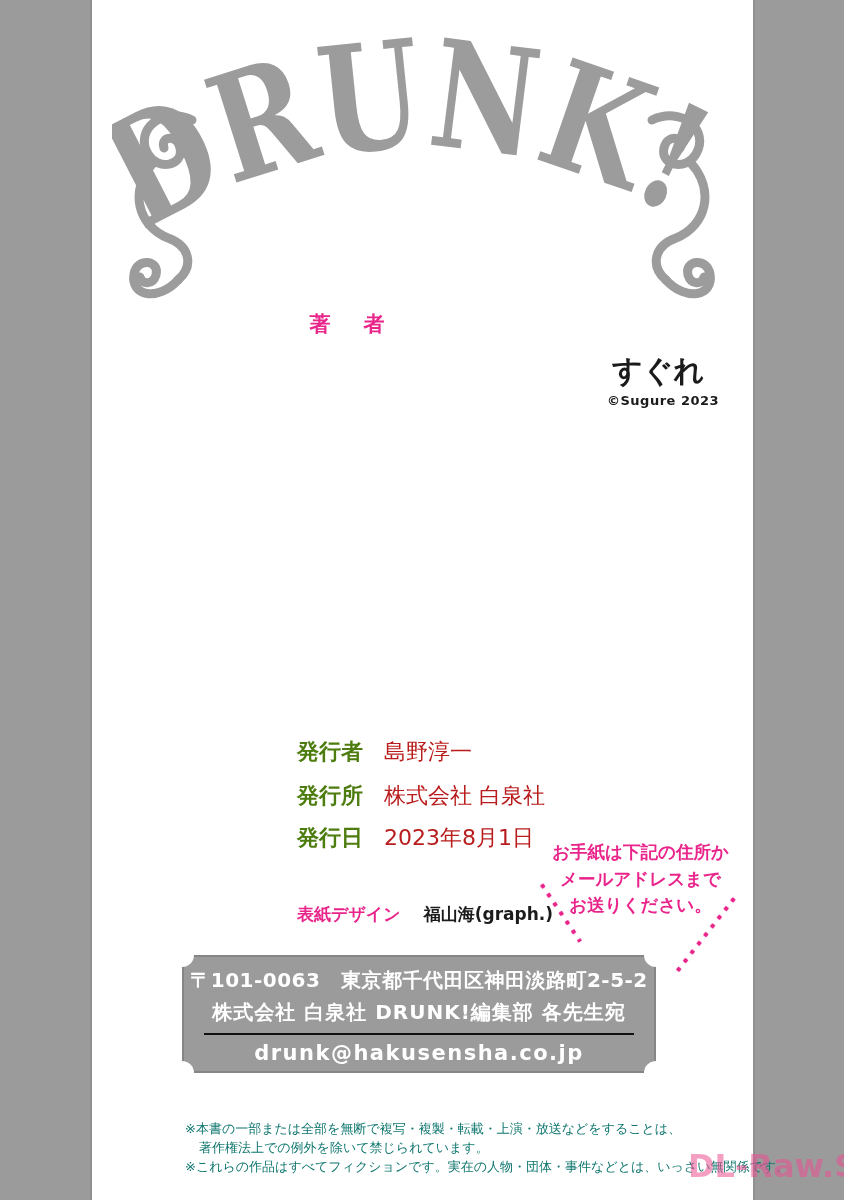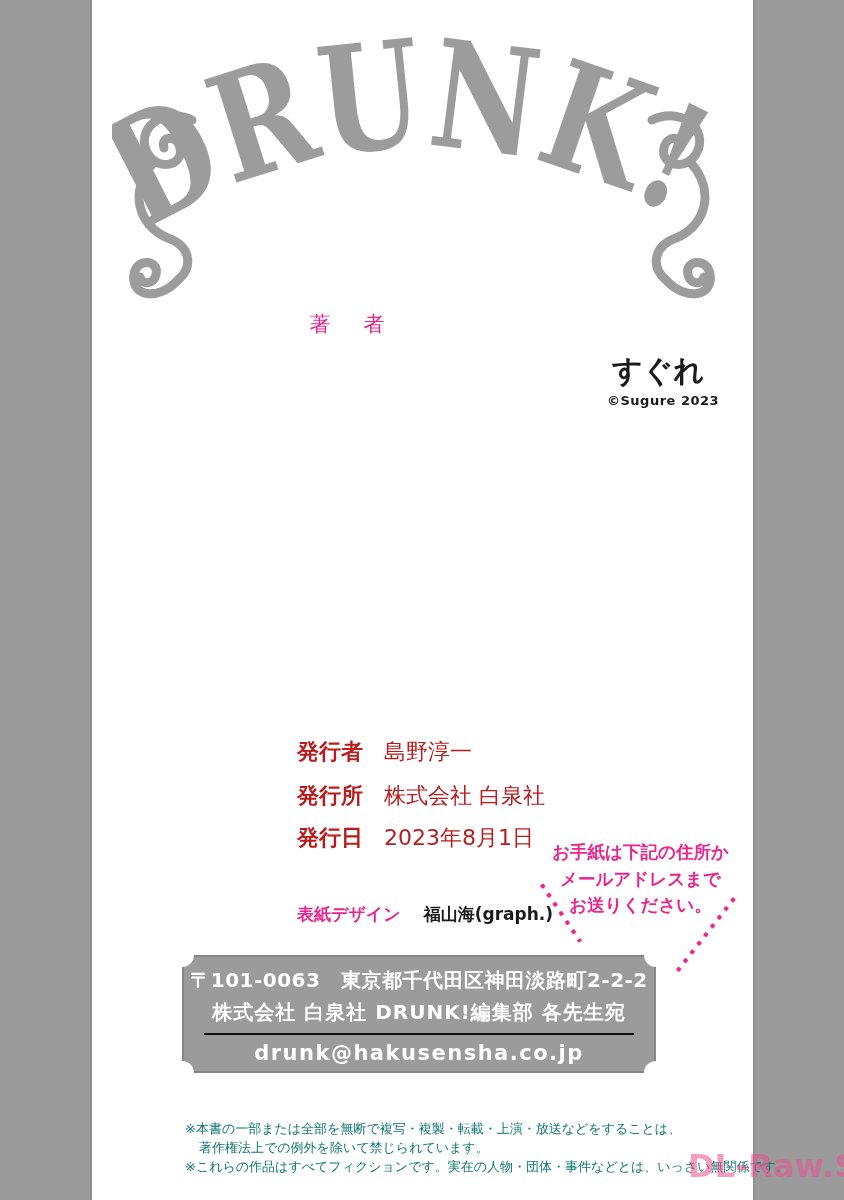--- a/index.html
+++ b/index.html
@@ -15,30 +15,30 @@
   .band{position:absolute;top:0;height:1200px;background:#9b9b9b;}
   .band-left{left:0;width:92px;box-shadow:inset -2px 0 0 #909090;}
   .band-right{left:753px;width:91px;box-shadow:inset 2px 0 0 #909090;}
 
   
   .logo-wrap{position:absolute;left:112px;top:26px;width:620px;height:278px;}
 
   
   .author-label{
     position:absolute;left:0;top:310px;width:700px;text-align:center;
-    color:#e9258c;font-size:21px;font-weight:400;letter-spacing:6px;
+    color:#e9258c;font-size:21px;font-weight:700;letter-spacing:6px;
   }
   .title-row{position:absolute;left:149px;top:349px;width:604px;white-space:nowrap;}
   .series-title{font-size:31px;font-weight:600;color:#1b1b1b;letter-spacing:0px;}
   .author-name{position:absolute;left:612px;top:351px;font-size:30px;font-weight:700;color:#1b1b1b;white-space:nowrap;}
   .copyright{position:absolute;left:607px;top:393px;font-size:13px;font-weight:700;color:#1b1b1b;letter-spacing:0.5px;}
 
   
   .pub-row{position:absolute;left:297px;white-space:nowrap;}
-  .pub-row .lbl{color:#b91c1c;font-size:22px;font-weight:700;margin-right:16px;}
+  .pub-row .lbl{color:#4d7c0f;font-size:22px;font-weight:700;margin-right:16px;}
   .pub-row .val{color:#b91c1c;font-size:22px;font-weight:400;}
   .pub-row-1{top:737px;}
   .pub-row-2{top:781px;}
   .pub-row-3{top:823px;}
   .cover-row{position:absolute;left:297px;top:903px;white-space:nowrap;}
   .cover-row .lbl{color:#e9258c;font-size:17px;font-weight:700;margin-right:18px;}
   .cover-row .val{color:#1b1b1b;font-size:17px;font-weight:600;}
 
   
   .letters-note{
@@ -141,21 +141,21 @@
     <div>お送りください。</div>
   </div>
   <div class="dotline dotline-left"></div>
   <div class="dotline dotline-right"></div>
 
   <div class="plaque">
     <div class="notch notch-tl"></div>
     <div class="notch notch-tr"></div>
     <div class="notch notch-bl"></div>
     <div class="notch notch-br"></div>
-    <div class="plaque-line1">〒101-0063　東京都千代田区神田淡路町2-2-2</div>
+    <div class="plaque-line1">〒101-0063　東京都千代田区神田淡路町2-5-2</div>
     <div class="plaque-line2">株式会社 白泉社 DRUNK!編集部 各先生宛</div>
     <div class="plaque-divider"></div>
     <div class="plaque-email">drunk@hakusensha.co.jp</div>
   </div>
 
   <div class="footer">
     <div>※本書の一部または全部を無断で複写・複製・転載・上演・放送などをすることは、</div>
     <div class="indent">著作権法上での例外を除いて禁じられています。</div>
     <div>※これらの作品はすべてフィクションです。実在の人物・団体・事件などとは、いっさい無関係です。</div>
   </div>

